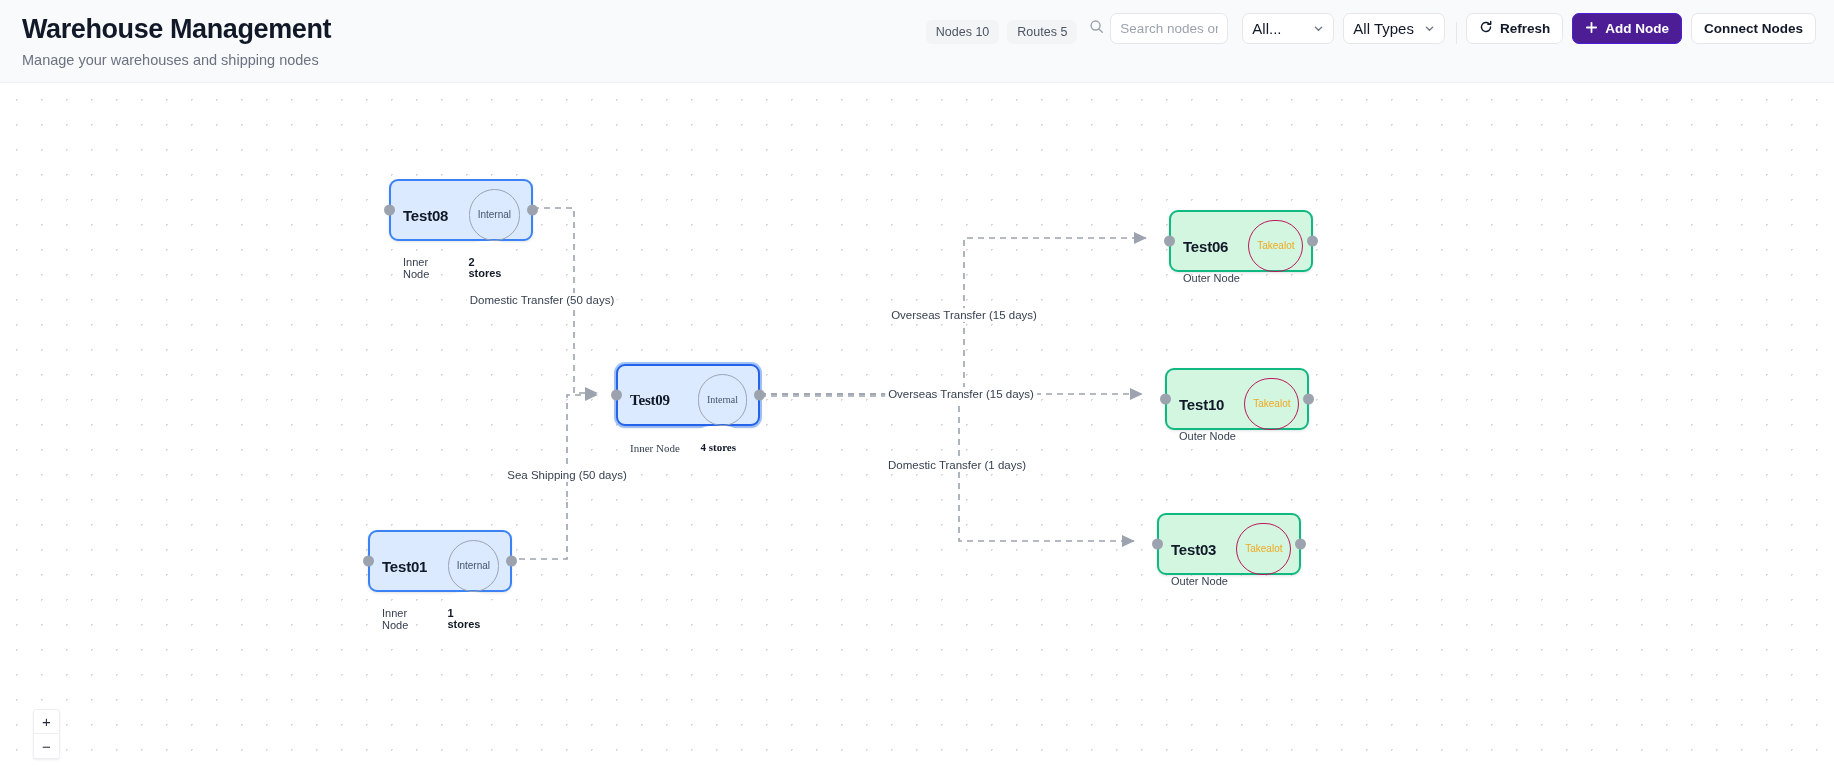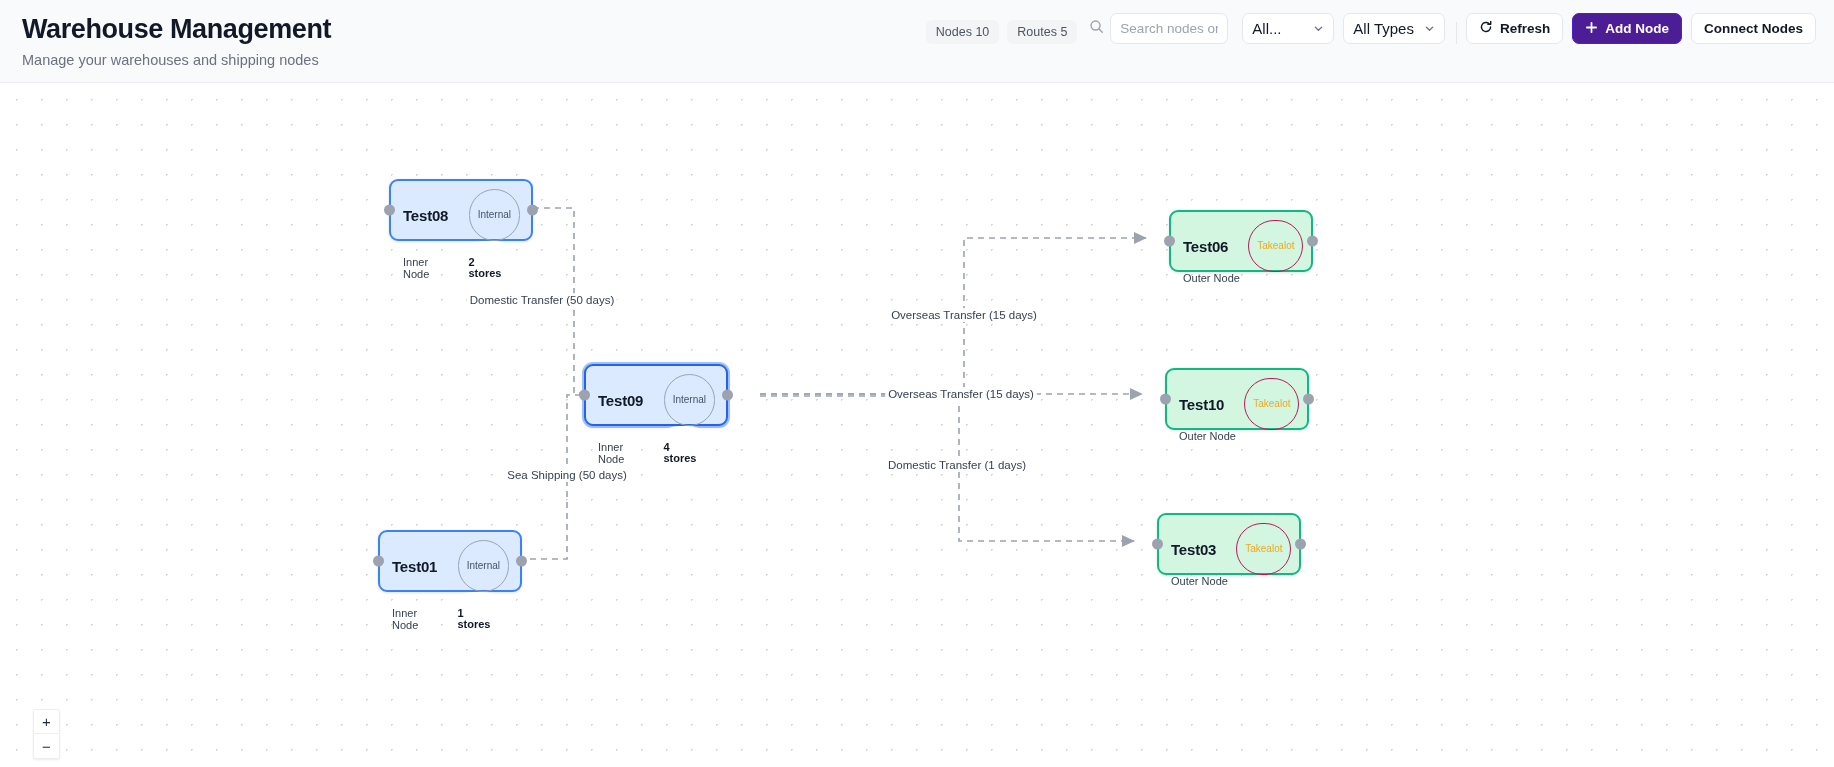--- a/index.html
+++ b/index.html
@@ -360,34 +360,34 @@
     <div class="node-row-top">
       <span class="node-title">Test08</span>
       <span class="badge badge-internal">Internal</span>
     </div>
     <div class="node-row-bot">
       <span class="node-sub">Inner Node</span>
       <span class="stores-pill">2 stores</span>
     </div>
   </div>
 
-  <div class="node node-inner selected" style="left:584px; top:281px;">
+  <div class="node node-inner selected" style="left:616px; top:281px;font-family:Liberation Serif, serif;">
     <span class="handle left"></span>
     <span class="handle right"></span>
     <div class="node-row-top">
       <span class="node-title">Test09</span>
       <span class="badge badge-internal">Internal</span>
     </div>
     <div class="node-row-bot">
       <span class="node-sub">Inner Node</span>
       <span class="stores-pill">4 stores</span>
     </div>
   </div>
 
-  <div class="node node-inner" style="left:378px; top:447px;">
+  <div class="node node-inner" style="left:368px; top:447px;">
     <span class="handle left"></span>
     <span class="handle right"></span>
     <div class="node-row-top">
       <span class="node-title">Test01</span>
       <span class="badge badge-internal">Internal</span>
     </div>
     <div class="node-row-bot">
       <span class="node-sub">Inner Node</span>
       <span class="stores-pill">1 stores</span>
     </div>

